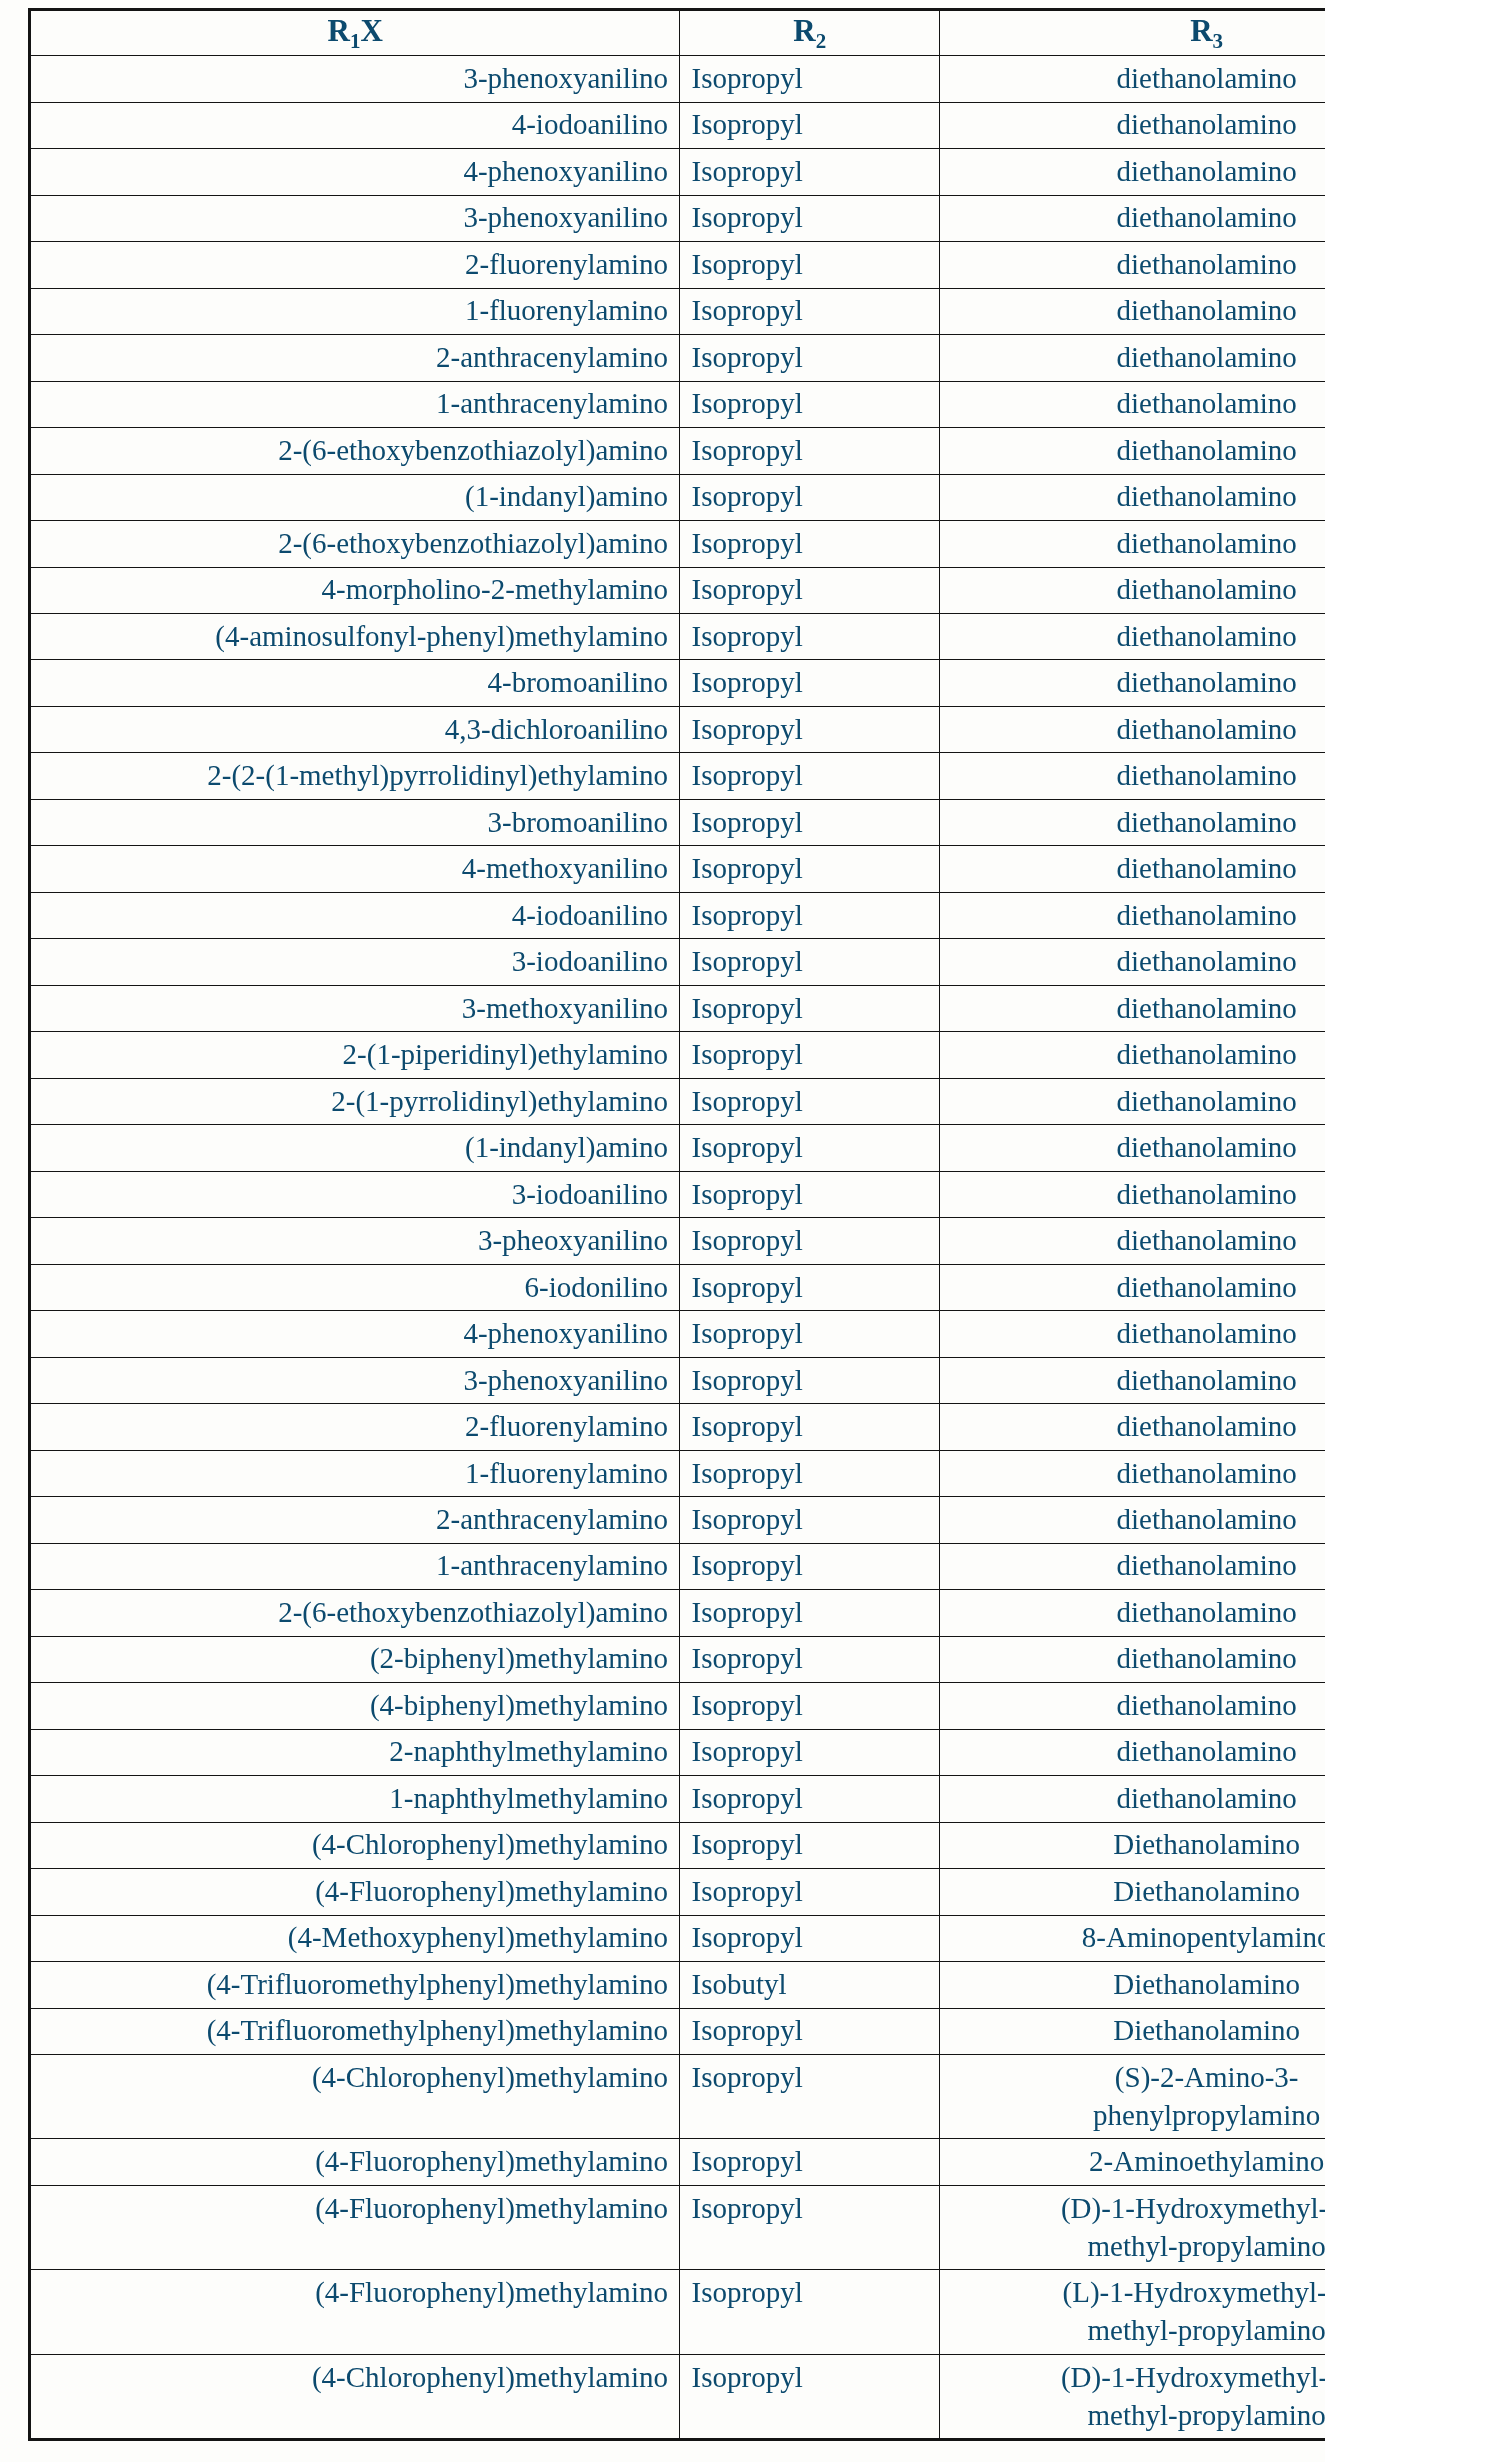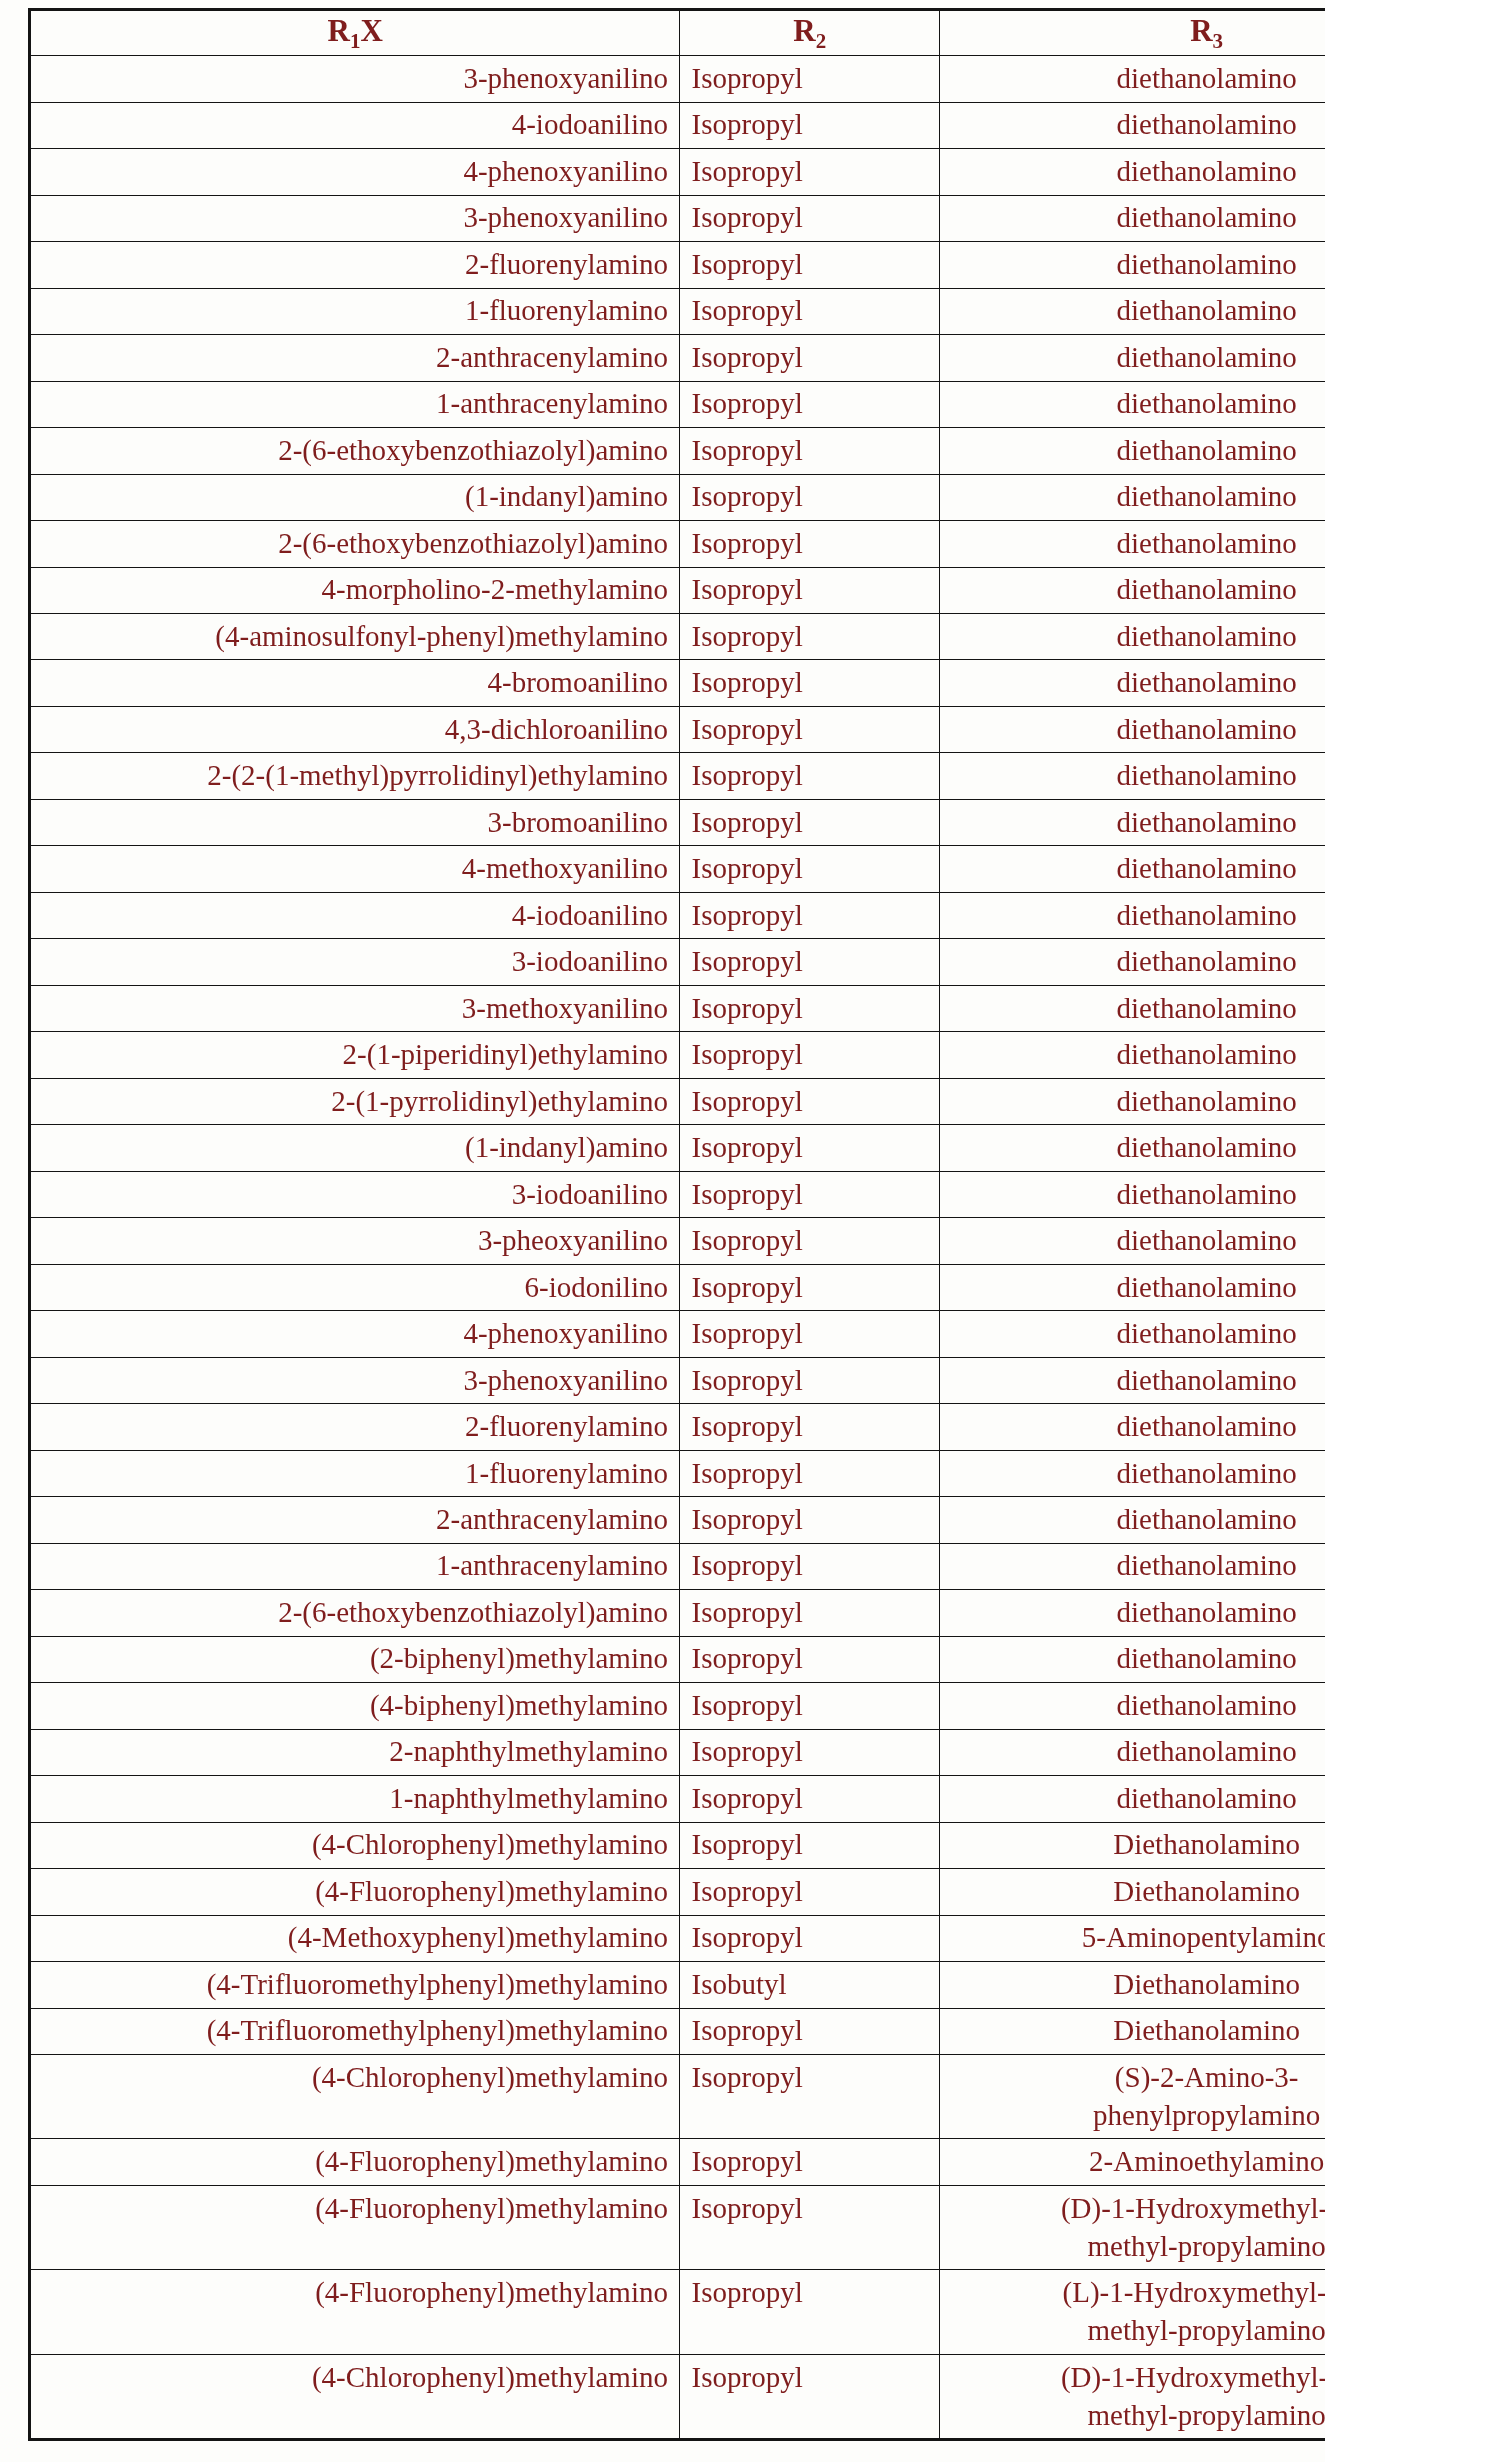--- a/index.html
+++ b/index.html
@@ -6,21 +6,21 @@
     margin: 0;
     padding: 0;
     background: #ffffff;
   }
   .page {
     position: relative;
     width: 1325px;
     height: 2462px;
     background: #fdfdfb;
     font-family: "Liberation Serif", "DejaVu Serif", serif;
-    color: #7f1d1d;
+    color: #0c4a6e;
     overflow: hidden;
   }
   table.compound-table {
     position: absolute;
     left: 28px;
     top: 7.6px;
     width: 1448px;
     border-collapse: collapse;
     table-layout: fixed;
   }
@@ -270,21 +270,21 @@
           <td class="c2">Diethanolamino</td>
         </tr>
         <tr>
           <td class="c0">(4-Fluorophenyl)methylamino</td>
           <td class="c1">Isopropyl</td>
           <td class="c2">Diethanolamino</td>
         </tr>
         <tr>
           <td class="c0">(4-Methoxyphenyl)methylamino</td>
           <td class="c1">Isopropyl</td>
-          <td class="c2">5-Aminopentylamino</td>
+          <td class="c2">8-Aminopentylamino</td>
         </tr>
         <tr>
           <td class="c0">(4-Trifluoromethylphenyl)methylamino</td>
           <td class="c1">Isobutyl</td>
           <td class="c2">Diethanolamino</td>
         </tr>
         <tr>
           <td class="c0">(4-Trifluoromethylphenyl)methylamino</td>
           <td class="c1">Isopropyl</td>
           <td class="c2">Diethanolamino</td>

